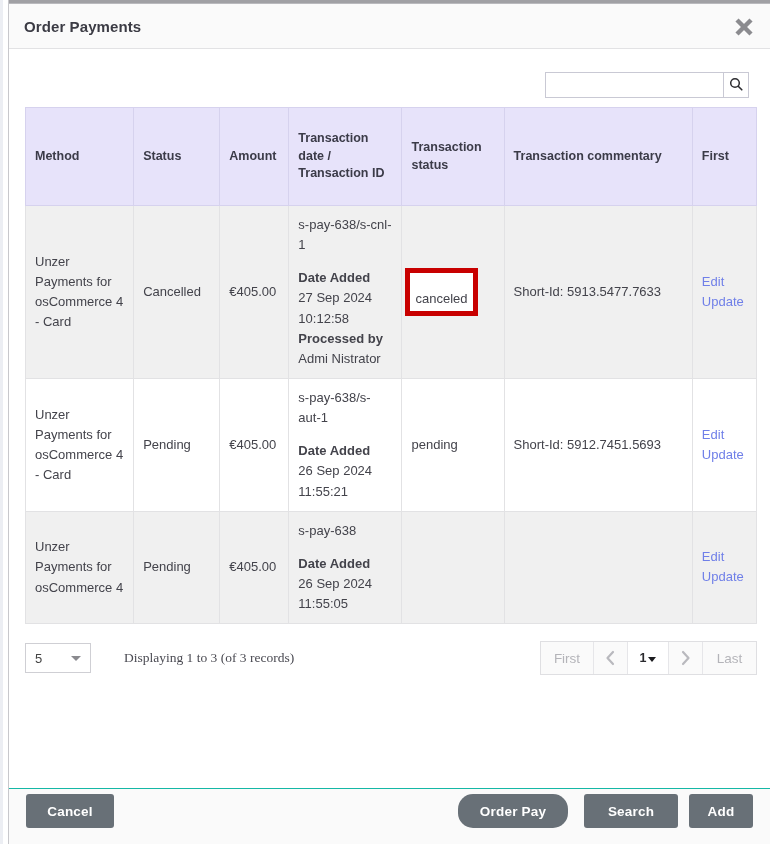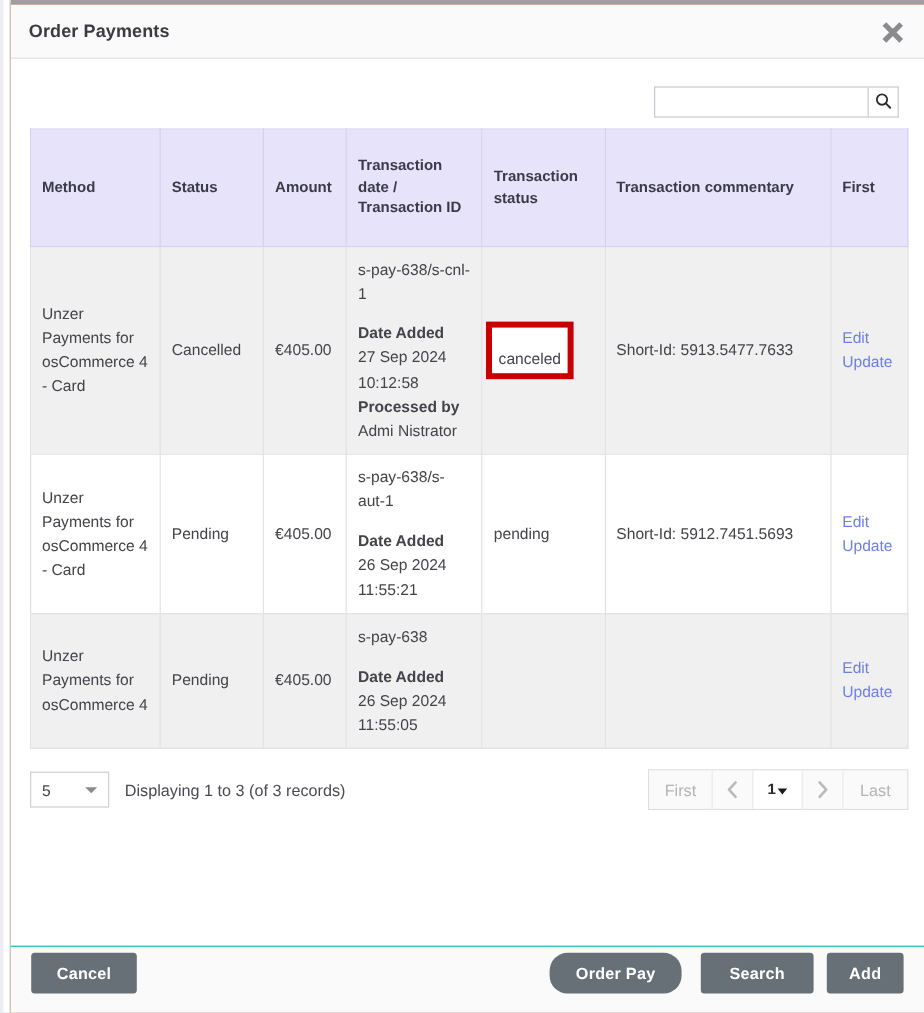--- a/index.html
+++ b/index.html
@@ -208,23 +208,24 @@
   .page-size-select .caret {
     position: absolute;
     right: 9px;
     top: 12px;
     width: 0; height: 0;
     border-left: 5px solid transparent;
     border-right: 5px solid transparent;
     border-top: 5px solid #8a8a8f;
   }
   .displaying-text {
-    margin-left: 13px;
+    margin-left: 33px;
     font-size: 13.5px;
     color: #4a4a52;
+    font-family: Liberation Serif, serif;
   }
   .pager {
     margin-left: auto;
     display: flex;
     border: 1px solid #dfdfe2;
     border-radius: 0;
     background: #fafafa;
     height: 32px;
     overflow: hidden;
     text-align: center;

